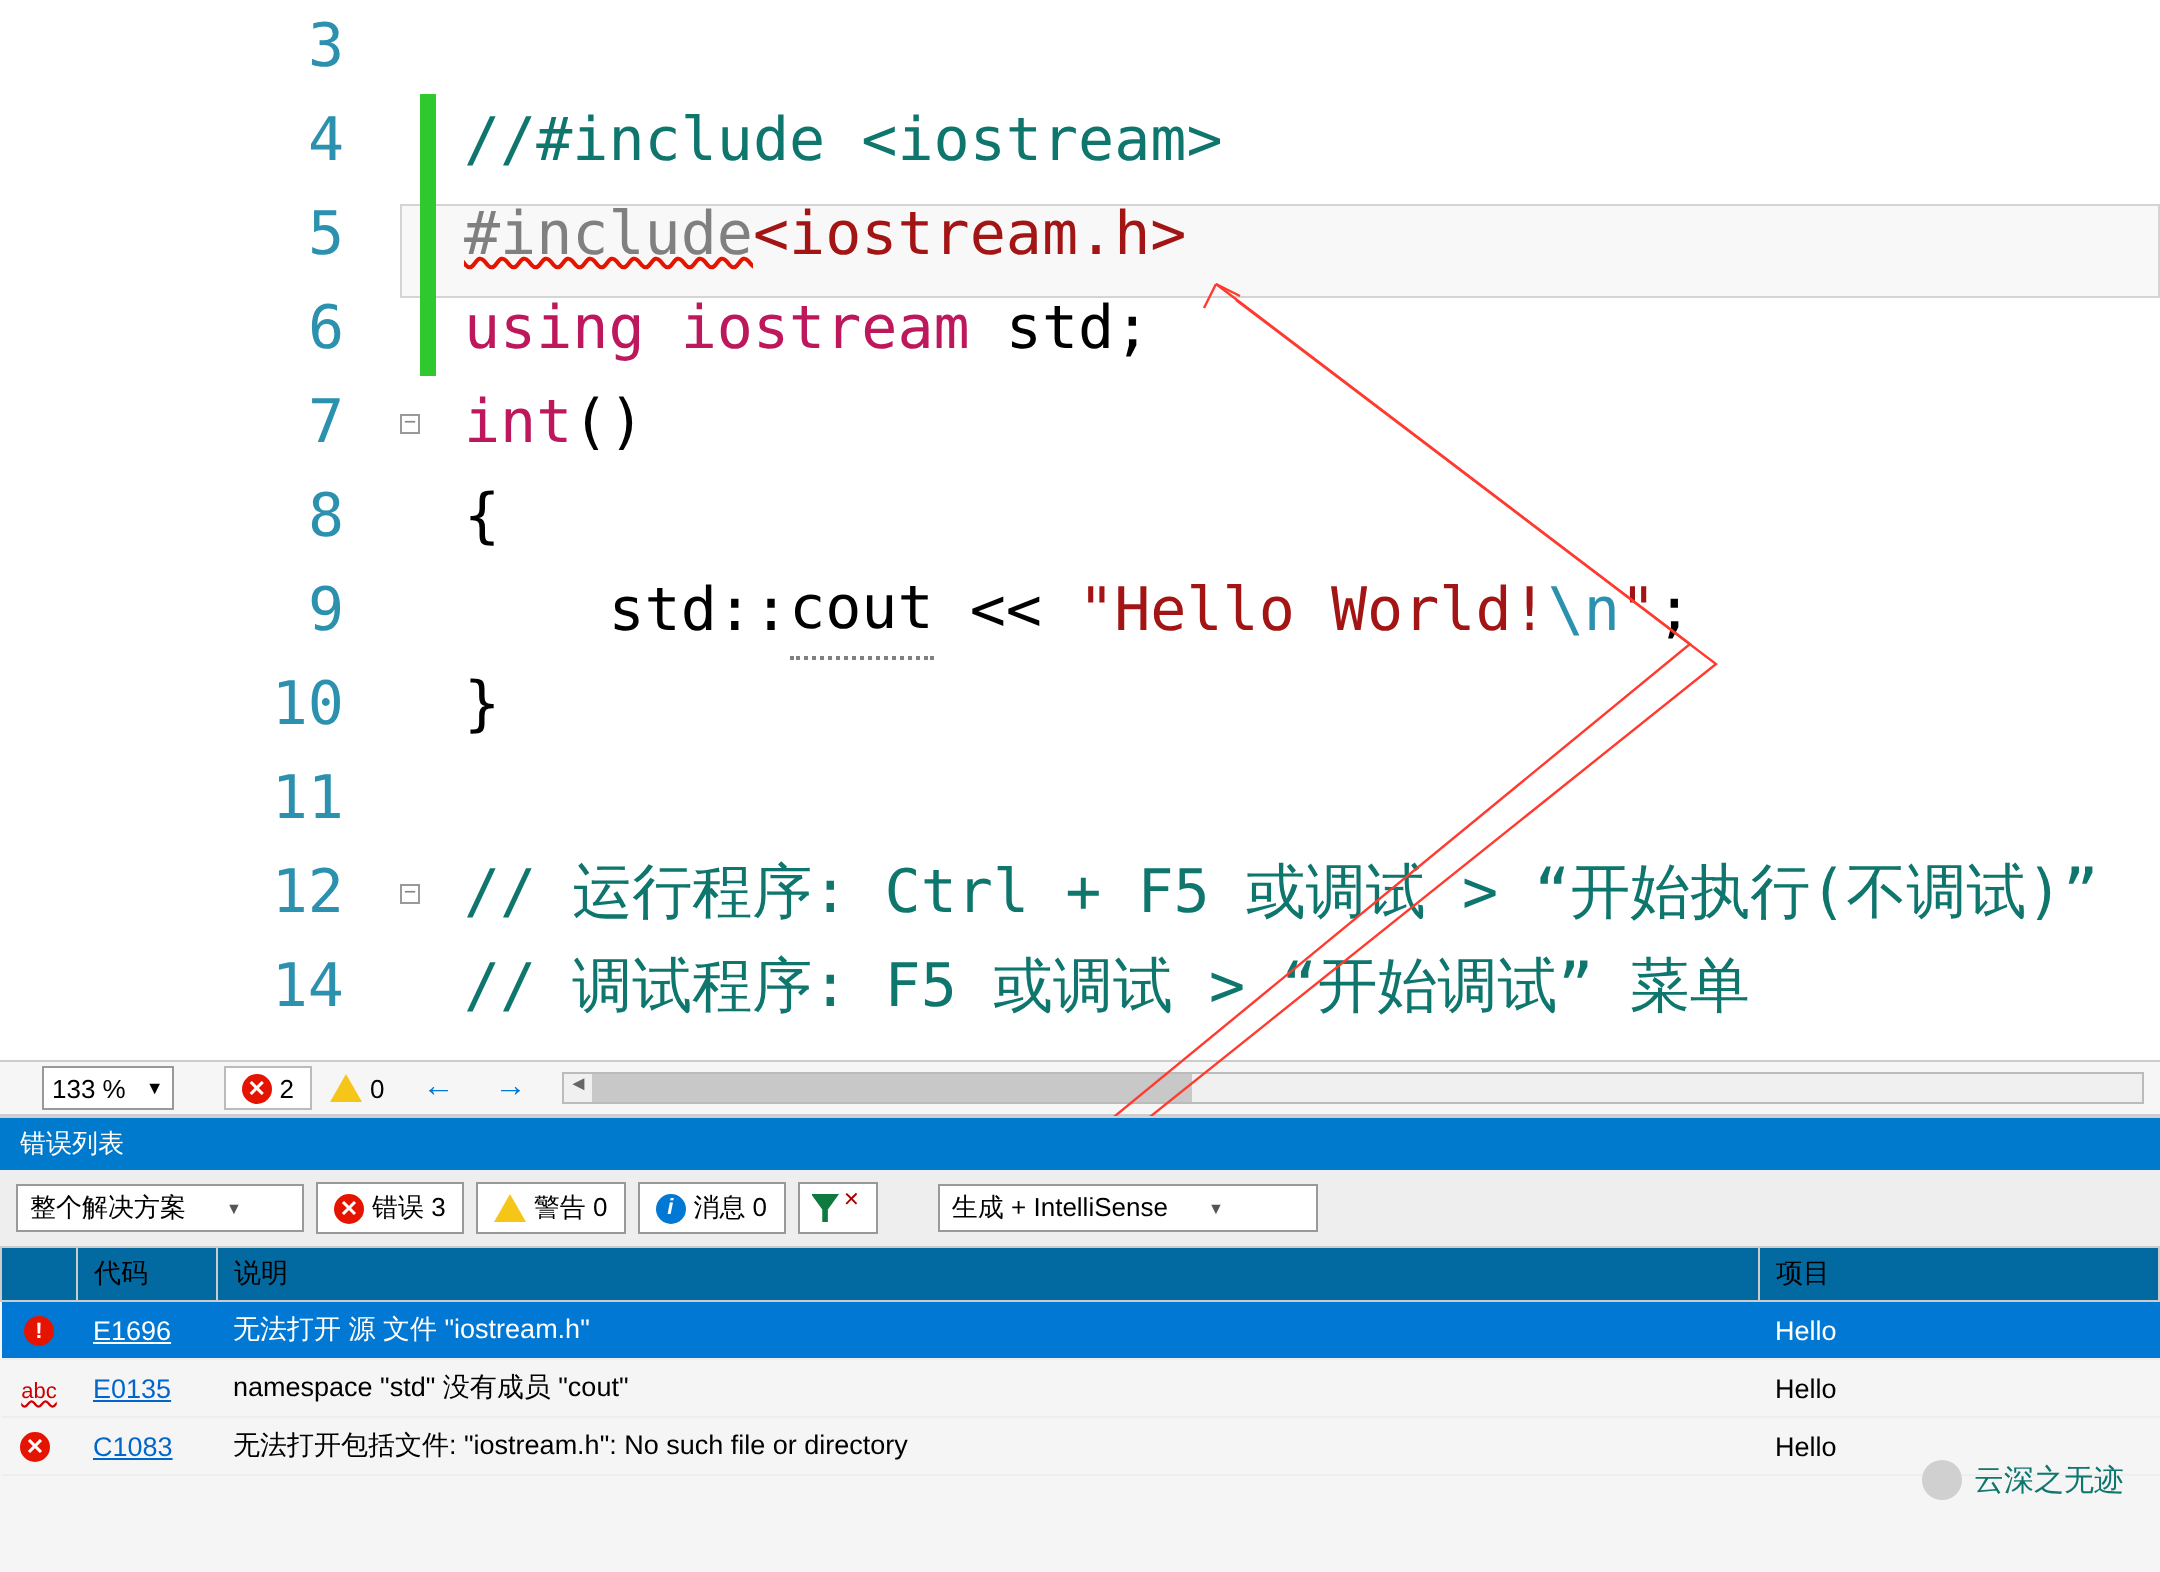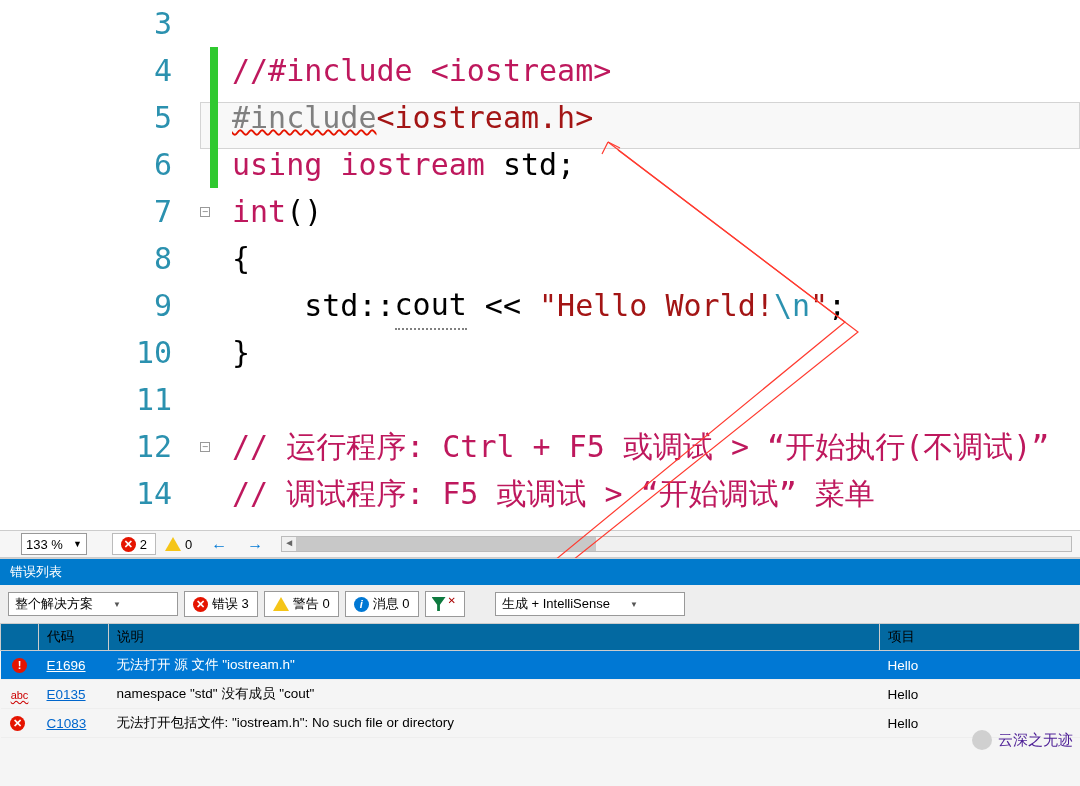--- a/index.html
+++ b/index.html
@@ -32,21 +32,21 @@
   .code-col {
     flex: 1;
     font-family: Consolas, monospace;
     font-size: 30px;
     line-height: 47px;
     position: relative;
     padding-left: 10px;
   }
   .ln { height: 47px; }
   .code-line { white-space: pre; height: 47px; display: flex; align-items: center; }
-  .c-comment { color: #be185d; }
+  .c-comment { color: #0f766e; }
   .c-keyword { color: #be185d; }
   .c-pp { color: #808080; }
   .c-string { color: #a31515; text-align: right; }
   .c-ident { color: #000; }
   .c-esc { color: #2b91af; }
   .changed-bar {
     display: inline-block;
     width: 8px;
     height: 47px;
     background: #2fc92f;
@@ -217,23 +217,23 @@
   .errlist-grid tr.sel .code-link { color:#fff; text-decoration:underline; }
   .code-link { color:#0066cc; text-decoration:underline; }
   .sev-col { width:30px; text-align:center; }
   .row-err-stop {
     display:inline-flex; width:15px; height:15px; border-radius:50%;
     background:#e51400; color:#fff; align-items:center; justify-content:center;
     font-size:11px; font-weight:bold;
   }
   .row-abc { color:#c00; font-size:11px; text-decoration: underline wavy #c00; }
   .watermark {
-    position:absolute; right:7px; bottom:36px;
+    position:absolute; right:18px; bottom:36px;
     display:flex; align-items:center; gap:6px;
-    color:#4c1d95; font-size:15px;
+    color:#0f766e; font-size:15px;
     pointer-events:none;
   }
   .watermark .wm-circle { width:20px;height:20px;border-radius:50%;background:#d0d0d0; }
   .col-icon { width:38px; }
   .col-code { width:70px; }
   .col-proj { width:200px; }
 </style>
 </head>
 <body>
 
@@ -308,21 +308,21 @@
   <div class="hscroll">
     <span style="font-size:10px;color:#666;padding:0 2px;">◄</span>
     <div class="thumb"></div>
   </div>
 </div>
 
 <div class="errlist-panel">
   <div class="errlist-title">错误列表</div>
 
   <div class="errlist-toolbar">
-    <div class="combo" style="width:170px;font-family:Liberation Serif, serif;">
+    <div class="combo" style="width:144px;font-family:Liberation Serif, serif;">
       <span>整个解决方案</span>
       <span class="arrow">▼</span>
     </div>
     <div class="filter-btn">
       <span class="err-circle">✕</span>
       <span>错误 3</span>
     </div>
     <div class="filter-btn">
       <span class="warn-tri"></span>
       <span>警告 0</span>

